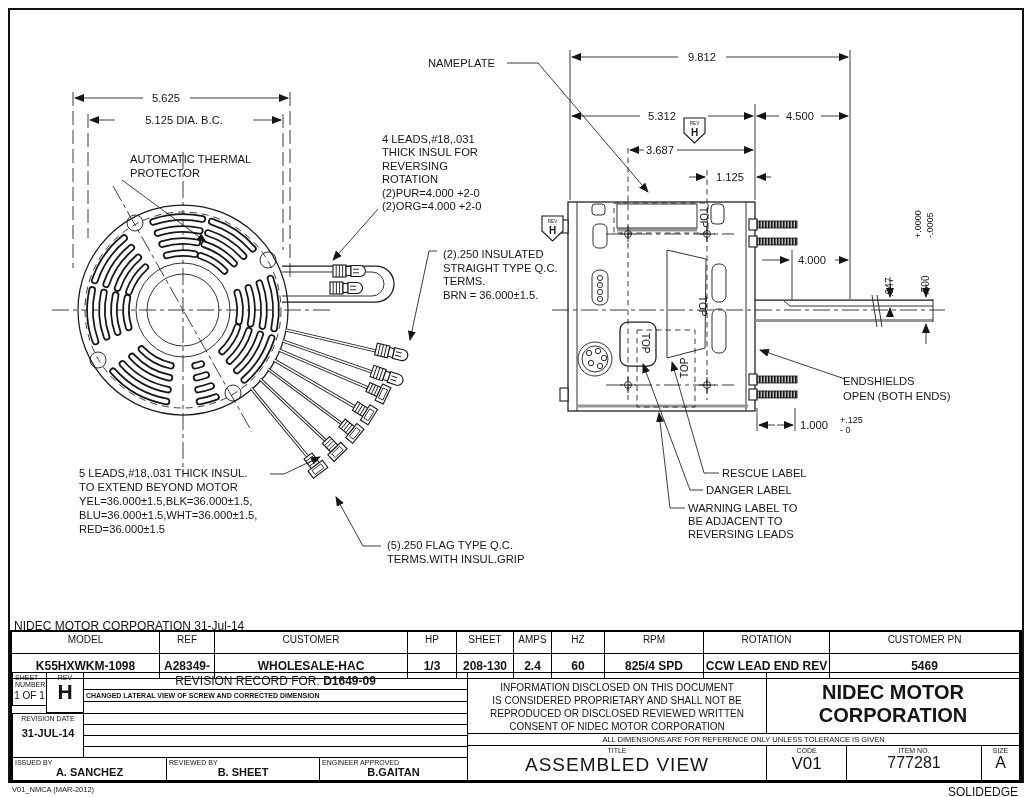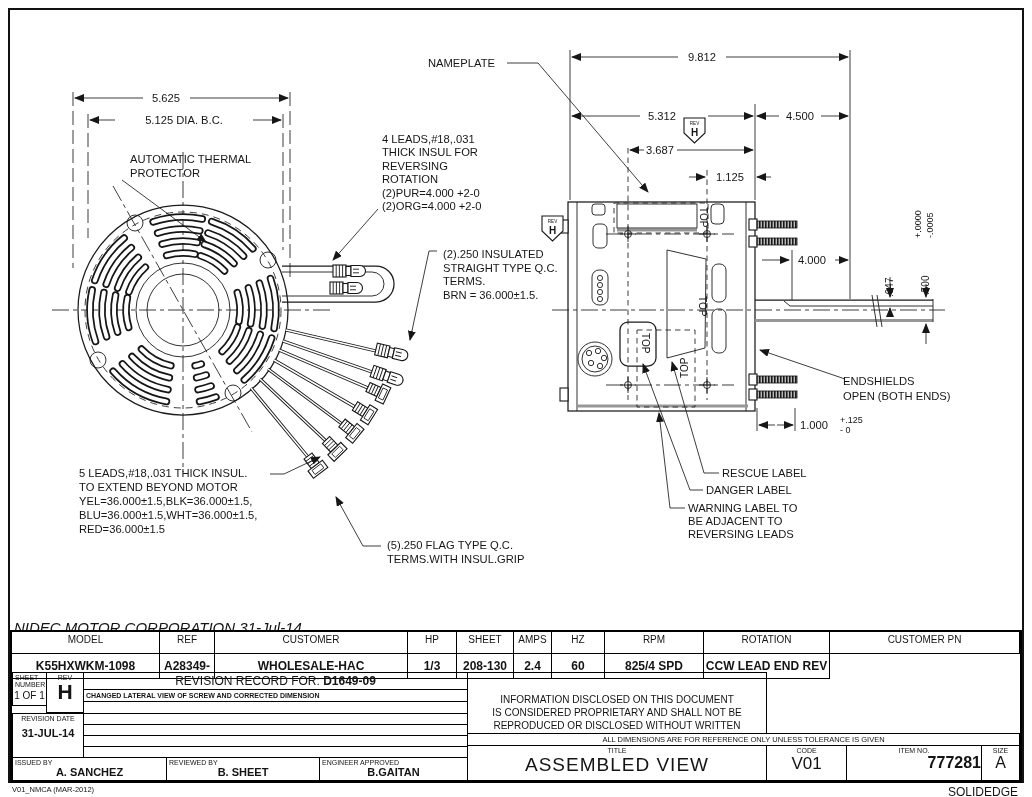--- a/index.html
+++ b/index.html
@@ -17,21 +17,21 @@
   .dash{stroke-dasharray:14 5;}
   .dsh{stroke-dasharray:5.5 4;}
   .cl{stroke:#1b1b1b;stroke-width:0.85;fill:none;stroke-dasharray:17 4 4 4;}
   .gray{stroke:#979797;stroke-width:3.2;fill:none;}
   .wire{stroke:#161616;stroke-width:3.2;fill:none;}
   .wirein{stroke:#ffffff;stroke-width:1.5;fill:none;}
   .wfill{fill:#ffffff;stroke:#161616;stroke-width:1.1;}
   .nofill{fill:none;}
   .arr{marker-end:url(#arrow);}
   
-  #note{position:absolute;left:14px;top:619px;font-size:15px;font-style:italic;}
+  #note{position:absolute;left:14px;top:619px;font-size:12px;}
   #titleblock{position:absolute;left:10px;top:630px;width:1012px;height:153px;
               border:2px solid #000;box-sizing:border-box;background:#fff;}
   .tb-box{position:absolute;border:1px solid #000;box-sizing:border-box;overflow:hidden;}
   .spec-row{display:flex;}
   .spec-cell{border-right:1px solid #000;border-bottom:1px solid #000;box-sizing:border-box;
              text-align:center;overflow:hidden;}
   .spec-head .spec-cell{font-size:10px;height:22px;line-height:15px;}
   .spec-val .spec-cell{font-size:12px;font-weight:bold;height:25px;line-height:25px;}
   .c0{width:148px}.c1{width:55px}.c2{width:193px}.c3{width:49px}.c4{width:57px}
   .c5{width:38px}.c6{width:53px}.c7{width:99px}.c8{width:126px}.c9{flex:1}
@@ -413,20 +413,21 @@
     <div class="spec-row spec-val">
       <div class="spec-cell c0">K55HXWKM-1098</div>
       <div class="spec-cell c1">A28349-X2</div>
       <div class="spec-cell c2">WHOLESALE-HAC</div>
       <div class="spec-cell c3">1/3</div>
       <div class="spec-cell c4">208-130</div>
       <div class="spec-cell c5">2.4</div>
       <div class="spec-cell c6">60</div>
       <div class="spec-cell c7">825/4 SPD</div>
       <div class="spec-cell c8">CCW LEAD END REV</div>
+      <div class="spec-cell c9">5469</div>
     </div>
 
     <div class="tb-box" style="left:0;top:40px;width:35px;height:34px;">
       <span class="lab" style="padding-bottom:0">SHEET</span>
       <span class="lab" style="padding-top:0">NUMBER</span>
       <div style="font-size:10px;text-align:center;margin-top:2px;">1 OF 1</div>
     </div>
     <div class="tb-box" style="left:34px;top:40px;width:38px;height:41px;text-align:center;">
       <span class="lab">REV</span>
       <div style="font-size:21px;font-weight:bold;line-height:22px;">H</div>
@@ -450,38 +451,42 @@
     </div>
     <div class="tb-box" style="left:154px;top:125px;width:154px;height:24px;">
       <span class="lab">REVIEWED BY</span>
       <div class="val-b" style="font-size:11px;text-align:center;">B. SHEET</div>
     </div>
     <div class="tb-box" style="left:307px;top:125px;width:149px;height:24px;">
       <span class="lab">ENGINEER APPROVED</span>
       <div class="val-b" style="font-size:11px;text-align:center;">B.GAITAN</div>
     </div>
 
-    <div class="tb-box" style="left:455px;top:40px;width:300px;height:62px;text-align:center;padding-top:20px;font-size:10px;line-height:13px;">
+    <div class="tb-box" style="left:455px;top:40px;width:300px;height:62px;text-align:center;padding-top:8px;font-size:10px;line-height:13px;">
       <div>INFORMATION DISCLOSED ON THIS DOCUMENT</div>
       <div>IS CONSIDERED PROPRIETARY AND SHALL NOT BE</div>
-      <div>REPRODUCED OR DISCLOSED WITHOUT WRITTEN</div>
+      <div>REPRODUCED OR DISCLOSED REVIEWED WRITTEN</div>
       <div>CONSENT OF NIDEC MOTOR CORPORATION</div>
+    </div>
+    <div class="tb-box" style="left:754px;top:40px;width:254px;height:62px;text-align:center;padding-top:8px;font-size:20px;font-weight:bold;line-height:23px;">
+      <div>NIDEC MOTOR</div>
+      <div>CORPORATION</div>
     </div>
     <div class="tb-box" style="left:455px;top:113px;width:300px;height:36px;text-align:center;">
       <span class="lab" style="display:block;text-align:center;">TITLE</span>
       <div style="font-size:19px;letter-spacing:1px;">ASSEMBLED VIEW</div>
     </div>
     <div class="tb-box" style="left:455px;top:101px;width:553px;height:13px;text-align:center;font-size:7.5px;line-height:12px;">ALL DIMENSIONS ARE FOR REFERENCE ONLY UNLESS TOLERANCE IS GIVEN</div>
     <div class="tb-box" style="left:754px;top:113px;width:81px;height:36px;text-align:center;">
       <span class="lab" style="display:block;text-align:center;">CODE</span>
       <div style="font-size:17px;">V01</div>
     </div>
     <div class="tb-box" style="left:834px;top:113px;width:136px;height:36px;text-align:center;">
       <span class="lab" style="display:block;text-align:center;">ITEM NO.</span>
-      <div style="font-size:16px;font-weight:bold;text-align:right;">777281</div>
+      <div style="font-size:16px;font-weight:normal;">777281</div>
     </div>
     <div class="tb-box" style="left:969px;top:113px;width:39px;height:36px;text-align:center;">
       <span class="lab" style="display:block;text-align:center;">SIZE</span>
       <div style="font-size:16px;">A</div>
     </div>
   </div>
 
   <div id="footerL">V01_NMCA (MAR-2012)</div>
   <div id="footerR">SOLIDEDGE</div>
 </div>

